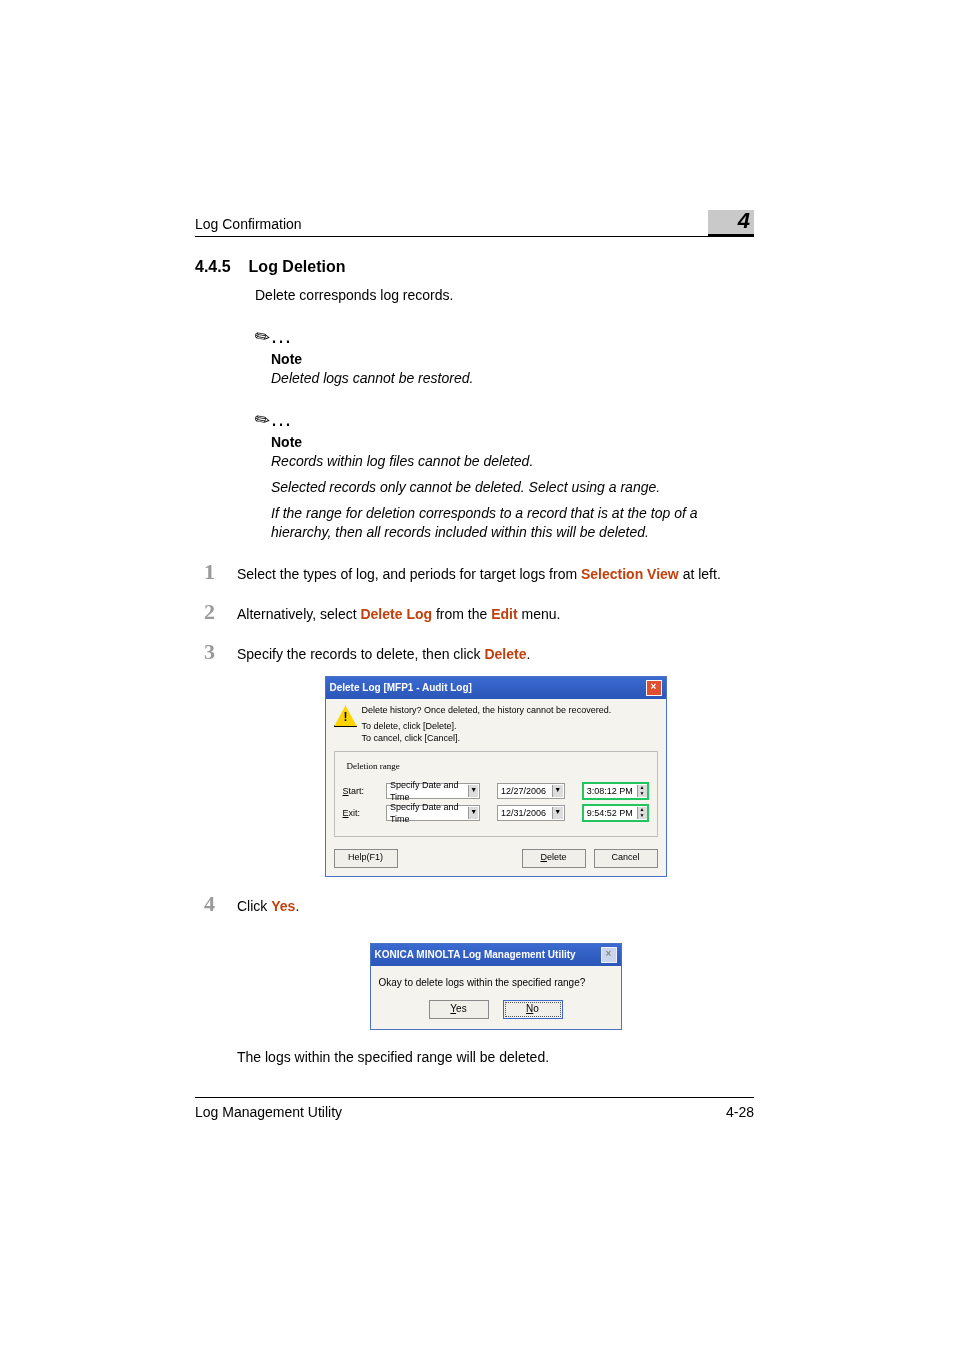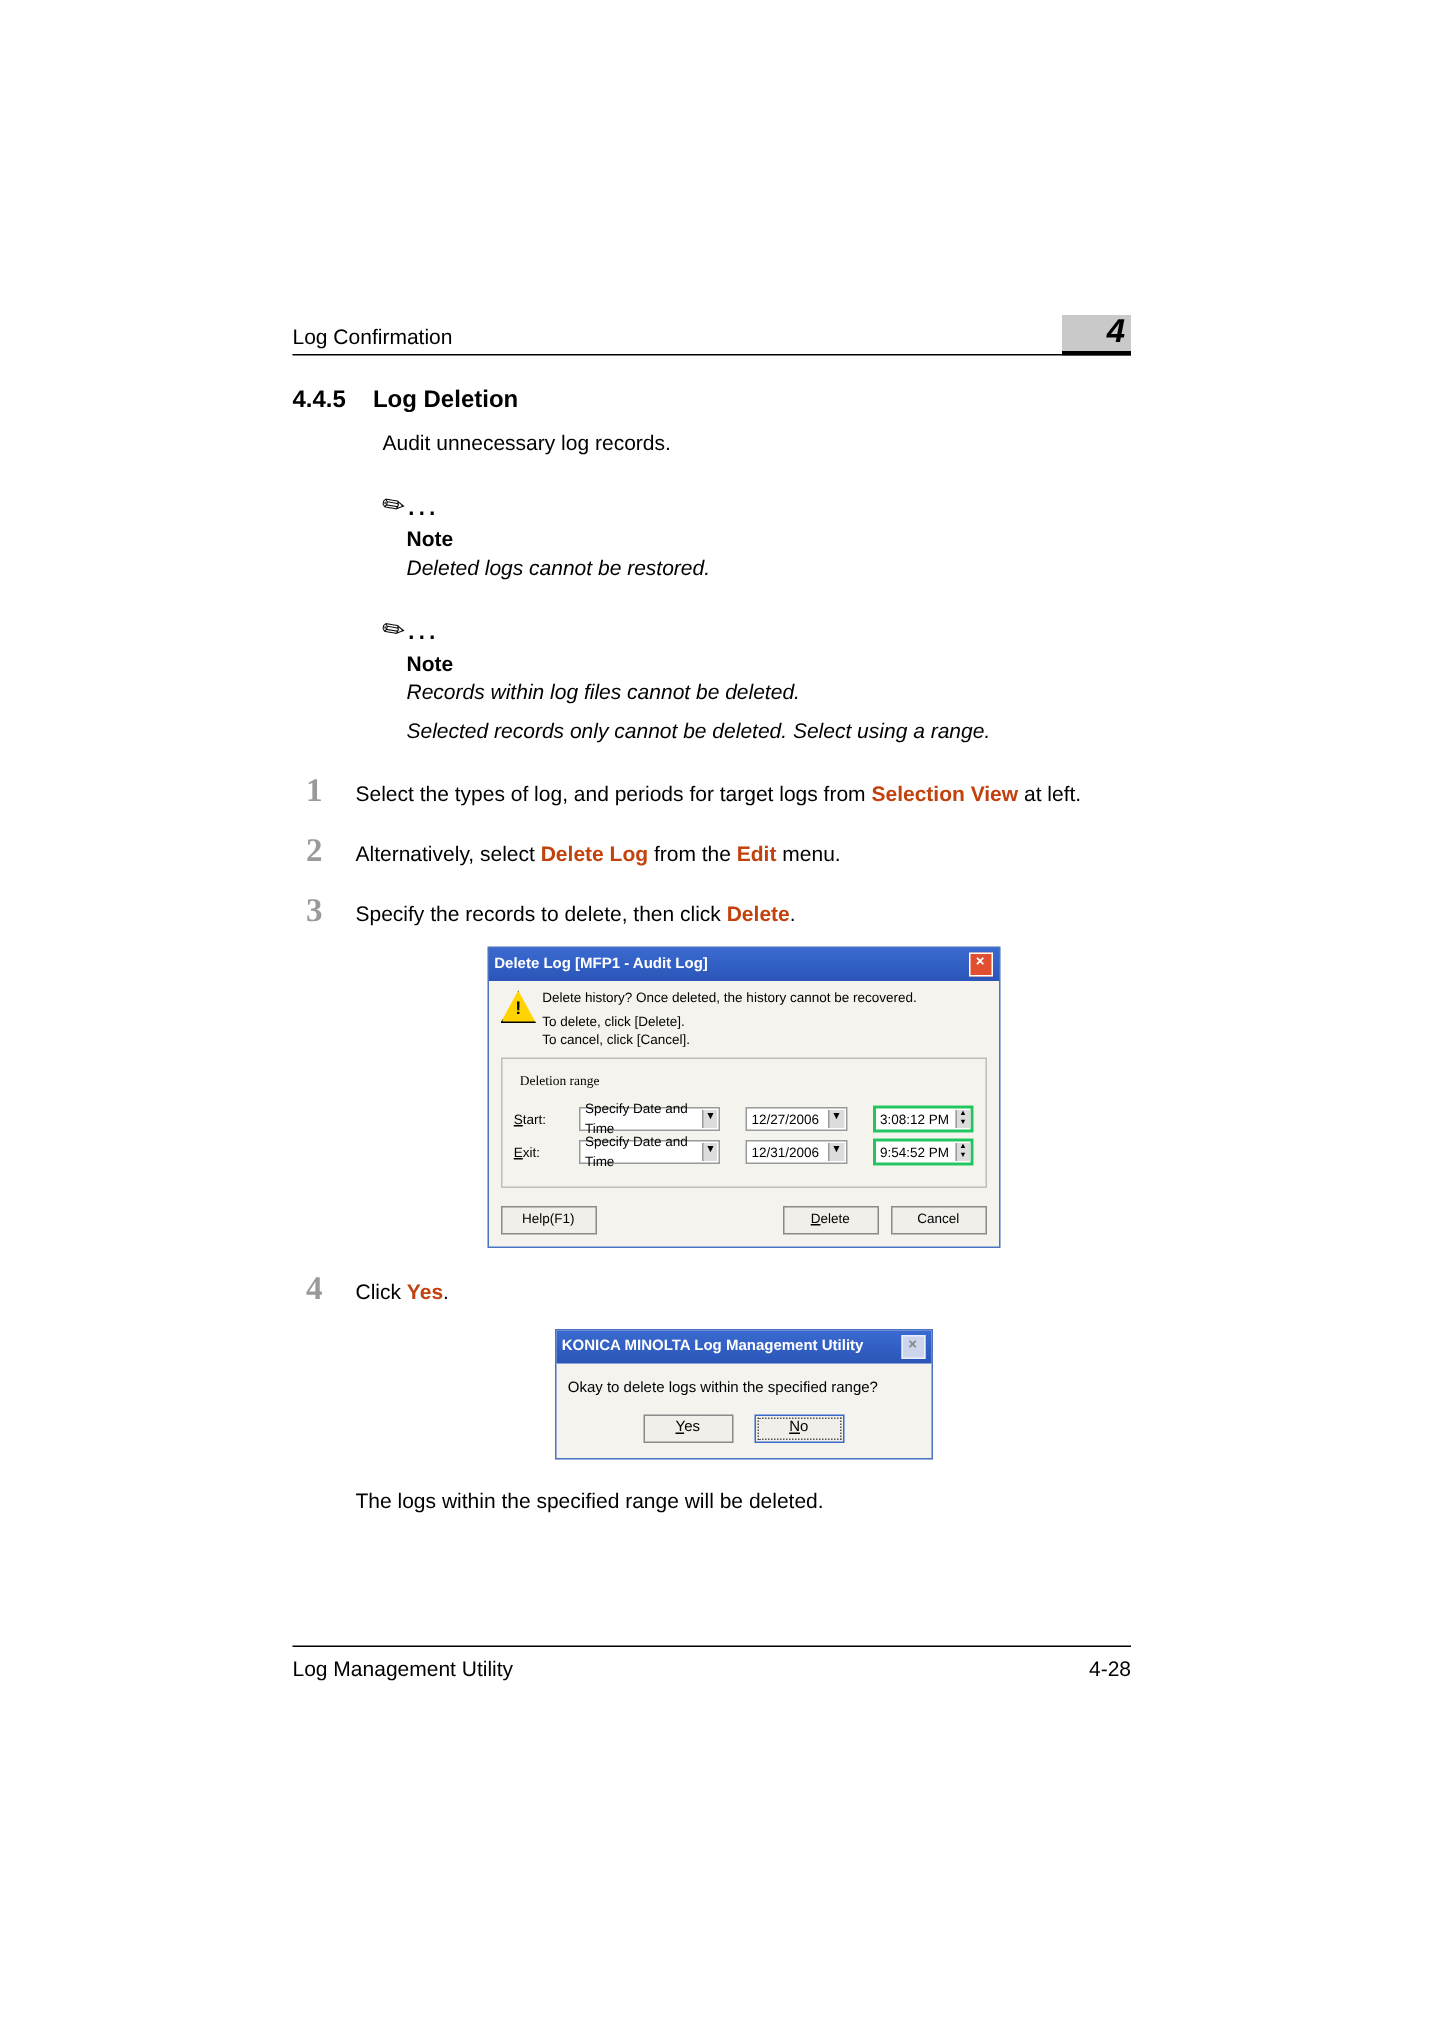--- a/index.html
+++ b/index.html
@@ -238,21 +238,21 @@
     width: 62px;
     height: 17px;
     text-align: center;
     line-height: 15px;
     font-size: 9px;
   }
   .dlg-btns-right { display: flex; gap: 8px; }
 
   
   .dlg2 {
-    margin: 14px auto 0 auto;
+    margin: 26px auto 0 auto;
     width: 250px;
     border: 1px solid #4a74c2;
     background: #f4f3ee;
     font-family: Tahoma, Arial, sans-serif;
     font-size: 10px;
   }
   .dlg2-body {
     padding: 10px 8px 4px 8px;
   }
   .dlg2-btns {
@@ -300,30 +300,31 @@
     </div>
   </div>
 
   <div class="content">
     <div class="sec-heading">
       <span>4.4.5</span>
       <span>Log Deletion</span>
     </div>
 
     <div class="body-indent">
-      <p class="para">Audit unnecessary log records.</p>
+      <p class="para">Delete corresponds log records.</p>
 
       <div class="note-icon"><span class="pen">✎</span><span>…</span></div>
       <div class="note-label">Note</div>
       <div class="note-text">Deleted logs cannot be restored.</div>
 
       <div class="note-icon"><span class="pen">✎</span><span>…</span></div>
       <div class="note-label">Note</div>
       <div class="note-text">Records within log files cannot be deleted.</div>
       <div class="note-text">Selected records only cannot be deleted. Select using a range.</div>
+      <div class="note-text">If the range for deletion corresponds to a record that is at the top of a hierarchy, then all records included within this will be deleted.</div>
     </div>
 
     <ol class="steps">
       <li>
         <span class="step-num">1</span>
         <span class="step-body">
           <span>Select the types of log, and periods for target logs from </span><span class="em-gray">Selection View</span><span> at left.</span>
         </span>
       </li>
       <li>

